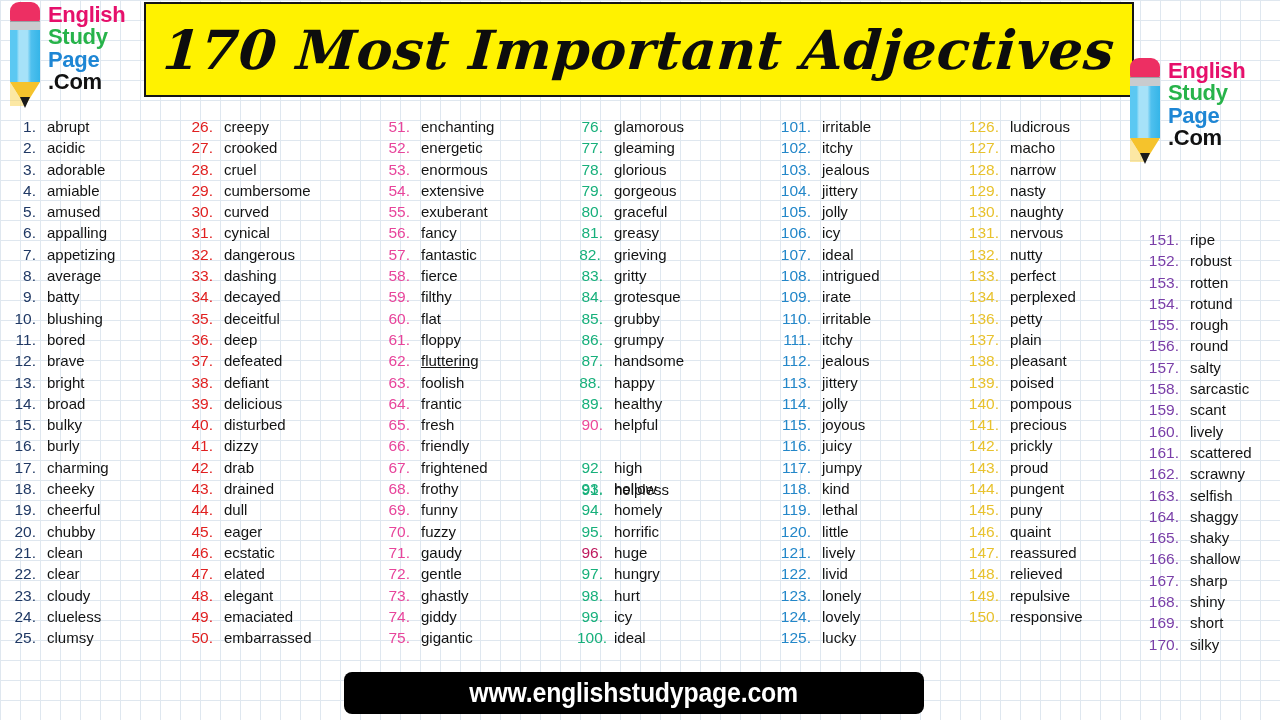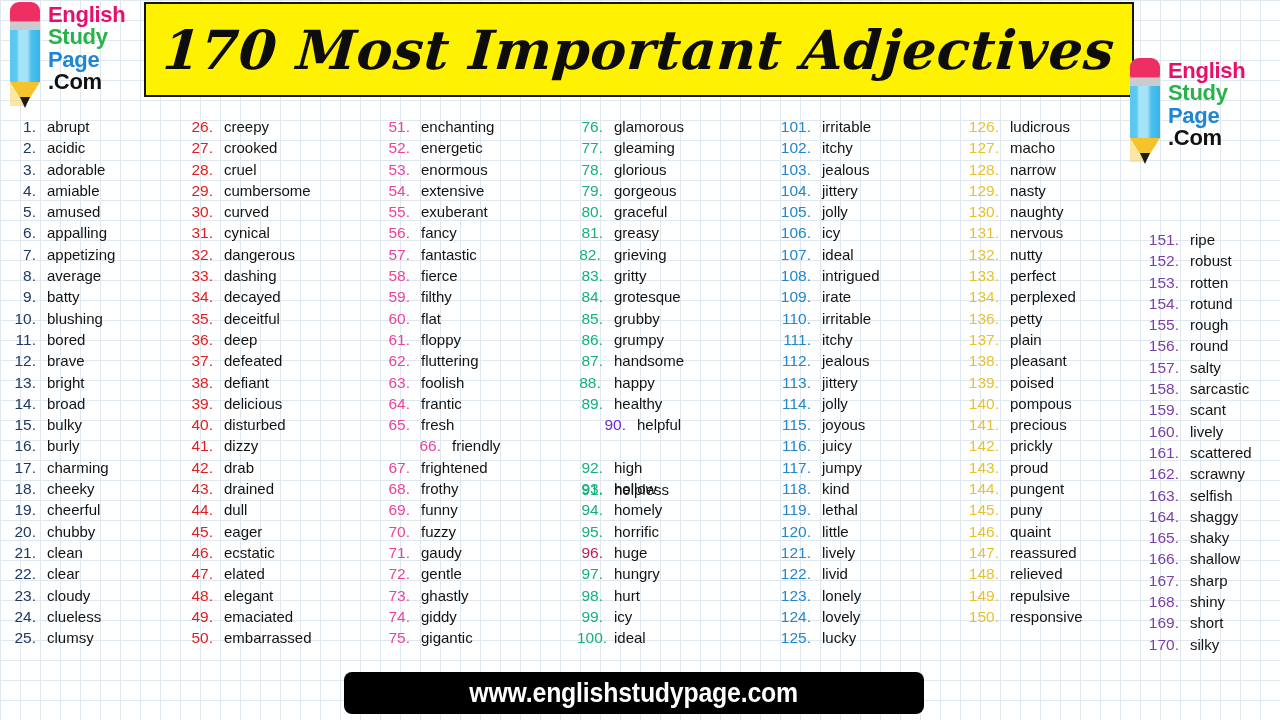--- a/index.html
+++ b/index.html
@@ -462,36 +462,36 @@
       <div class="entry">
         <span class="num" style="color: rgb(232, 69, 155);">60.</span>
         <span class="word" style="color: rgb(19, 19, 19);">flat</span>
       </div>
       <div class="entry">
         <span class="num" style="color: rgb(232, 69, 155);">61.</span>
         <span class="word" style="color: rgb(19, 19, 19);">floppy</span>
       </div>
       <div class="entry">
         <span class="num" style="color: rgb(232, 69, 155);">62.</span>
-        <span class="word" style="color: rgb(19, 19, 19);">fluttering</span>
+        <span class="word" style="color: rgb(19, 19, 19); text-decoration: underline;">fluttering</span>
       </div>
       <div class="entry">
         <span class="num" style="color: rgb(232, 69, 155);">63.</span>
         <span class="word" style="color: rgb(19, 19, 19);">foolish</span>
       </div>
       <div class="entry">
         <span class="num" style="color: rgb(232, 69, 155);">64.</span>
         <span class="word" style="color: rgb(19, 19, 19);">frantic</span>
       </div>
       <div class="entry">
         <span class="num" style="color: rgb(232, 69, 155);">65.</span>
         <span class="word" style="color: rgb(19, 19, 19);">fresh</span>
       </div>
       <div class="entry">
-        <span class="num" style="color: rgb(232, 69, 155); margin-left: 31px;">66.</span>
+        <span class="num" style="color: rgb(232, 69, 155);">66.</span>
         <span class="word" style="color: rgb(19, 19, 19);">friendly</span>
       </div>
       <div class="entry">
         <span class="num" style="color: rgb(232, 69, 155);">67.</span>
         <span class="word" style="color: rgb(19, 19, 19);">frightened</span>
       </div>
       <div class="entry">
         <span class="num" style="color: rgb(232, 69, 155);">68.</span>
         <span class="word" style="color: rgb(19, 19, 19);">frothy</span>
       </div>
@@ -575,21 +575,21 @@
       </div>
       <div class="entry">
         <span class="num" style="color: rgb(23, 176, 123); text-align: center;">88.</span>
         <span class="word" style="color: rgb(19, 19, 19);">happy</span>
       </div>
       <div class="entry">
         <span class="num" style="color: rgb(23, 176, 123);">89.</span>
         <span class="word" style="color: rgb(19, 19, 19);">healthy</span>
       </div>
       <div class="entry">
-        <span class="num" style="color: #6d28d9; margin-left: 23px;">90.</span>
+        <span class="num" style="color: #ec4899;">90.</span>
         <span class="word" style="color: rgb(19, 19, 19);">helpful</span>
       </div>
       <div class="entry">
         <span class="num" style="color: rgb(23, 176, 123);">91.</span>
         <span class="word" style="color: rgb(19, 19, 19); margin-top: 44px;">helpless</span>
       </div>
       <div class="entry">
         <span class="num" style="color: rgb(23, 176, 123);">92.</span>
         <span class="word" style="color: rgb(19, 19, 19);">high</span>
       </div>

